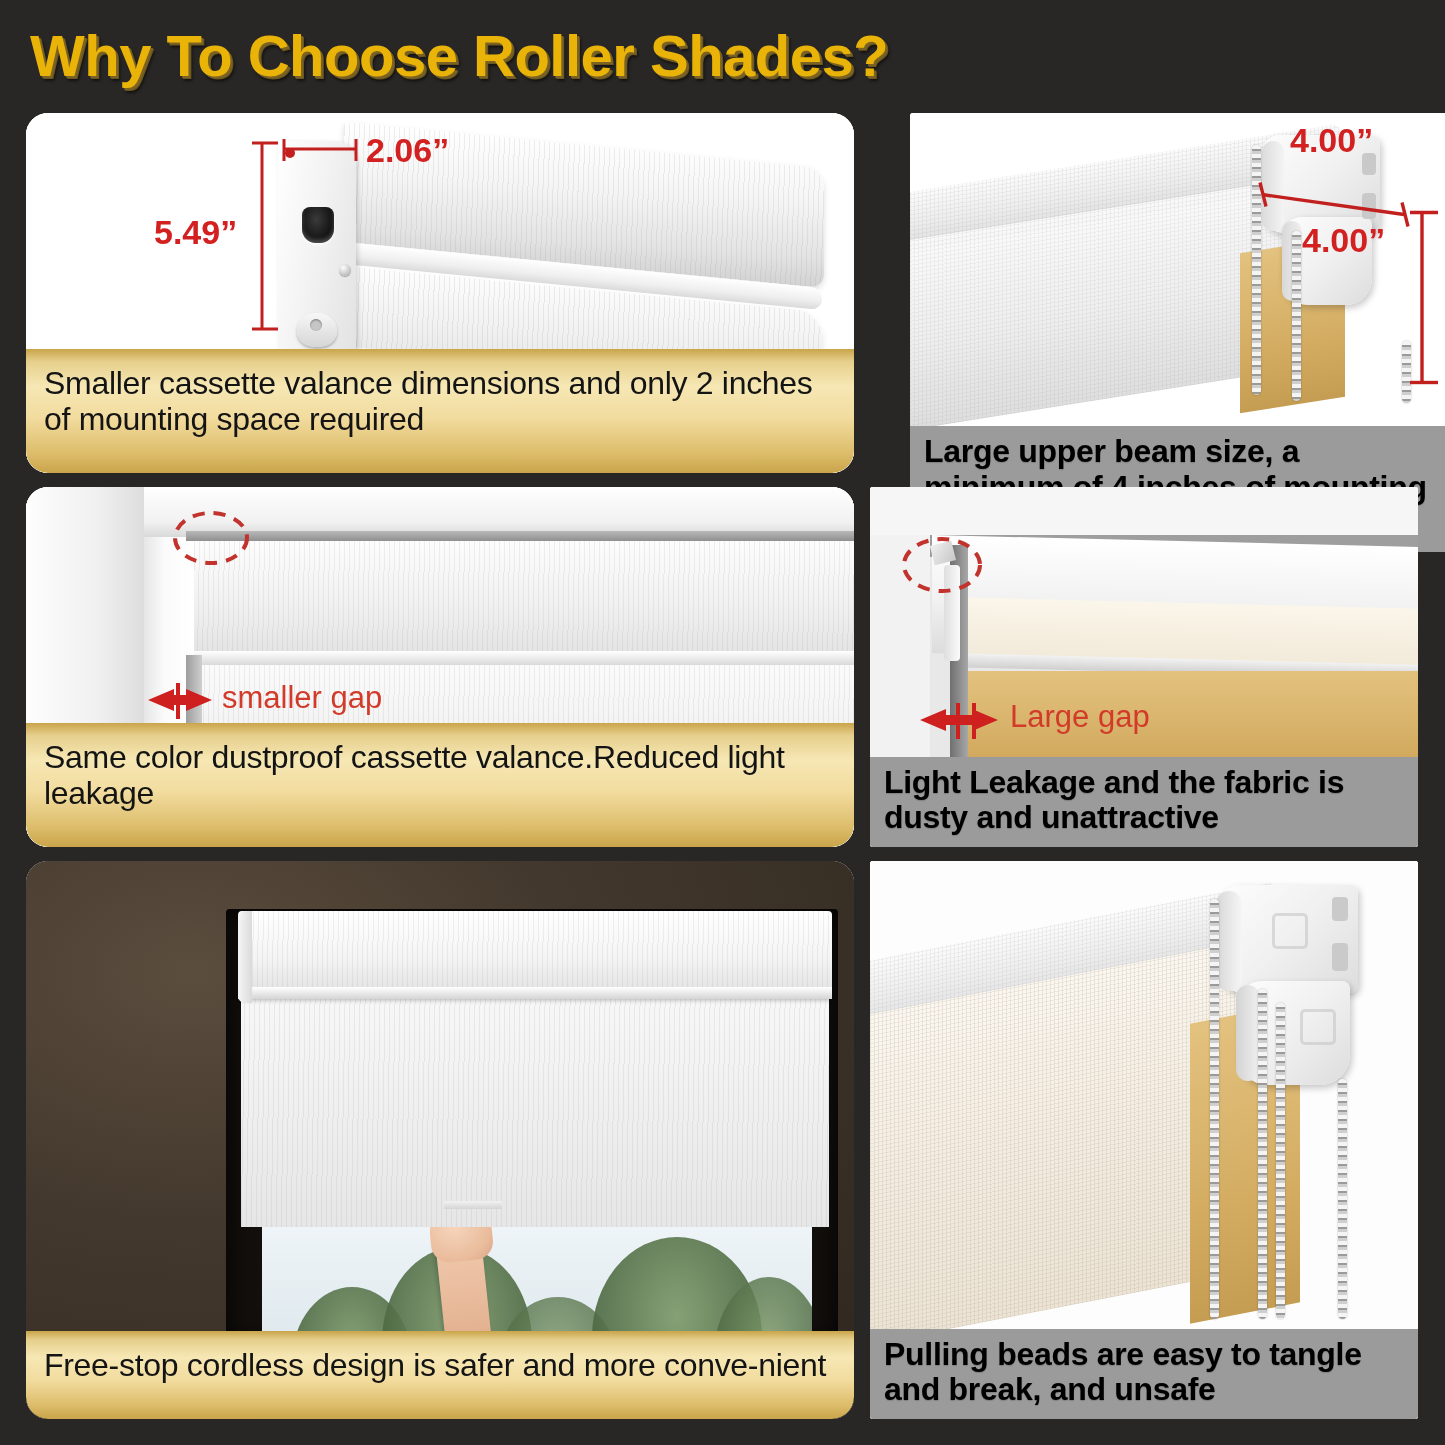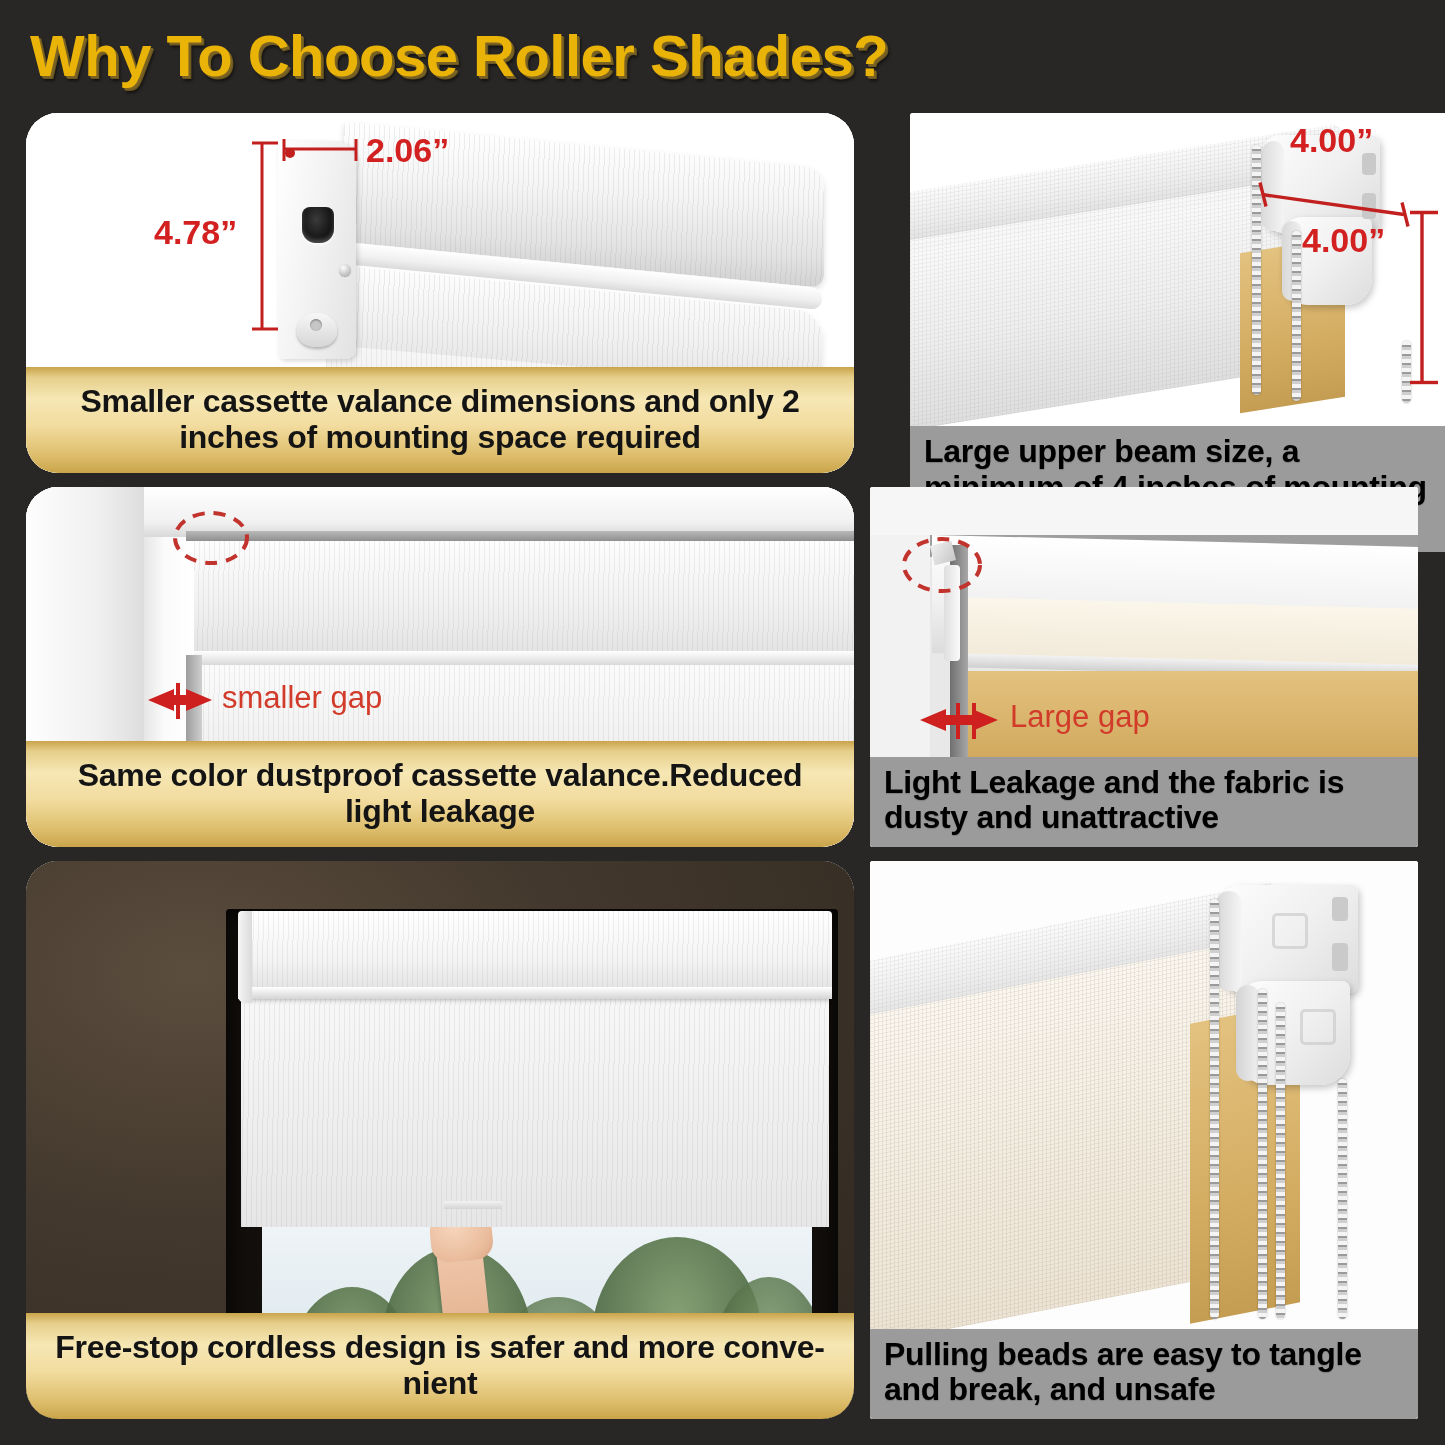--- a/index.html
+++ b/index.html
@@ -20,36 +20,36 @@
     text-shadow:
        2px 2px 0 #7a6323,
        3px 3px 0 #6a5520,
        4px 5px 3px rgba(0,0,0,.55);
     white-space:nowrap;
   }
 
   
   .grid{position:absolute;left:0;top:0;width:1445px;height:1445px;}
   .card{position:absolute;overflow:hidden;background:#fff;}
-  .card.left{border-radius:32px;}
+  .card.left{border-radius:22px;}
   .card.right{border-radius:3px;}
 
   .photo{position:absolute;left:0;top:0;right:0;bottom:0;overflow:hidden;background:#fff;}
 
   
   .cap{position:absolute;left:0;right:0;bottom:0;box-sizing:border-box;}
   .cap-gold{
     background:linear-gradient(to bottom,
       #c9a44a 0%, #e6cf8c 10%, #f6e7b4 30%,
       #f2dc9f 55%, #dcbc69 85%, #c9a44a 100%);
     color:#141414;
-    padding:16px 18px 18px 18px;
-    font-size:32px;font-weight:bold;line-height:1.13;
+    padding:16px 18px 36px 18px;
+    font-size:32px;font-weight:normal;line-height:1.13;
     letter-spacing:-0.3px;
-    border-bottom-left-radius:22px;border-bottom-right-radius:22px;text-align:center;
+    border-bottom-left-radius:22px;border-bottom-right-radius:22px;
   }
   .cap-gray{
     background:#9b9b9b;
     color:#000000;
     padding:8px 14px 12px 14px;
     font-size:32px;font-weight:bold;line-height:1.1;
     letter-spacing:-0.3px;
     text-shadow:0 1px 1px rgba(0,0,0,.18);
   }
 
@@ -201,21 +201,21 @@
           <line x1="236" y1="30" x2="236" y2="216"></line>
           <line x1="226" y1="30" x2="252" y2="30"></line>
           <line x1="226" y1="216" x2="252" y2="216"></line>
           <line x1="258" y1="36" x2="330" y2="36"></line>
           <line x1="258" y1="26" x2="258" y2="48"></line>
           <line x1="330" y1="26" x2="330" y2="48"></line>
         </g>
         <circle cx="264" cy="40" r="5" fill="#c21f1f"></circle>
       </svg>
       <div class="dimtxt" style="left:340px;top:18px;">2.06”</div>
-      <div class="dimtxt" style="left:128px;top:100px;">4.78”</div>
+      <div class="dimtxt" style="left:128px;top:100px;">5.49”</div>
     </div>
     <div class="cap cap-gold">Smaller cassette valance dimensions and only 2 inches of mounting space required</div>
   </div>
 
   <div class="card right" style="left:870px;top:113px;width:548px;height:439px;margin-left:40px;">
     <div class="photo">
       <div class="rb-beam" style="left:-20px;top:46px;width:450px;height:60px;transform:skewY(-9deg);border-radius:0 8px 8px 0;"></div>
       <div class="rb-beam" style="left:-20px;top:96px;width:430px;height:190px;transform:skewY(-9deg);opacity:.93;"></div>
       <div class="c6-tan" style="left:330px;top:132px;width:105px;height:160px;transform:skewY(-9deg);"></div>
       <div class="rb-brk" style="left:352px;top:22px;width:118px;height:98px;border-radius:18px 10px 10px 22px;"></div>

